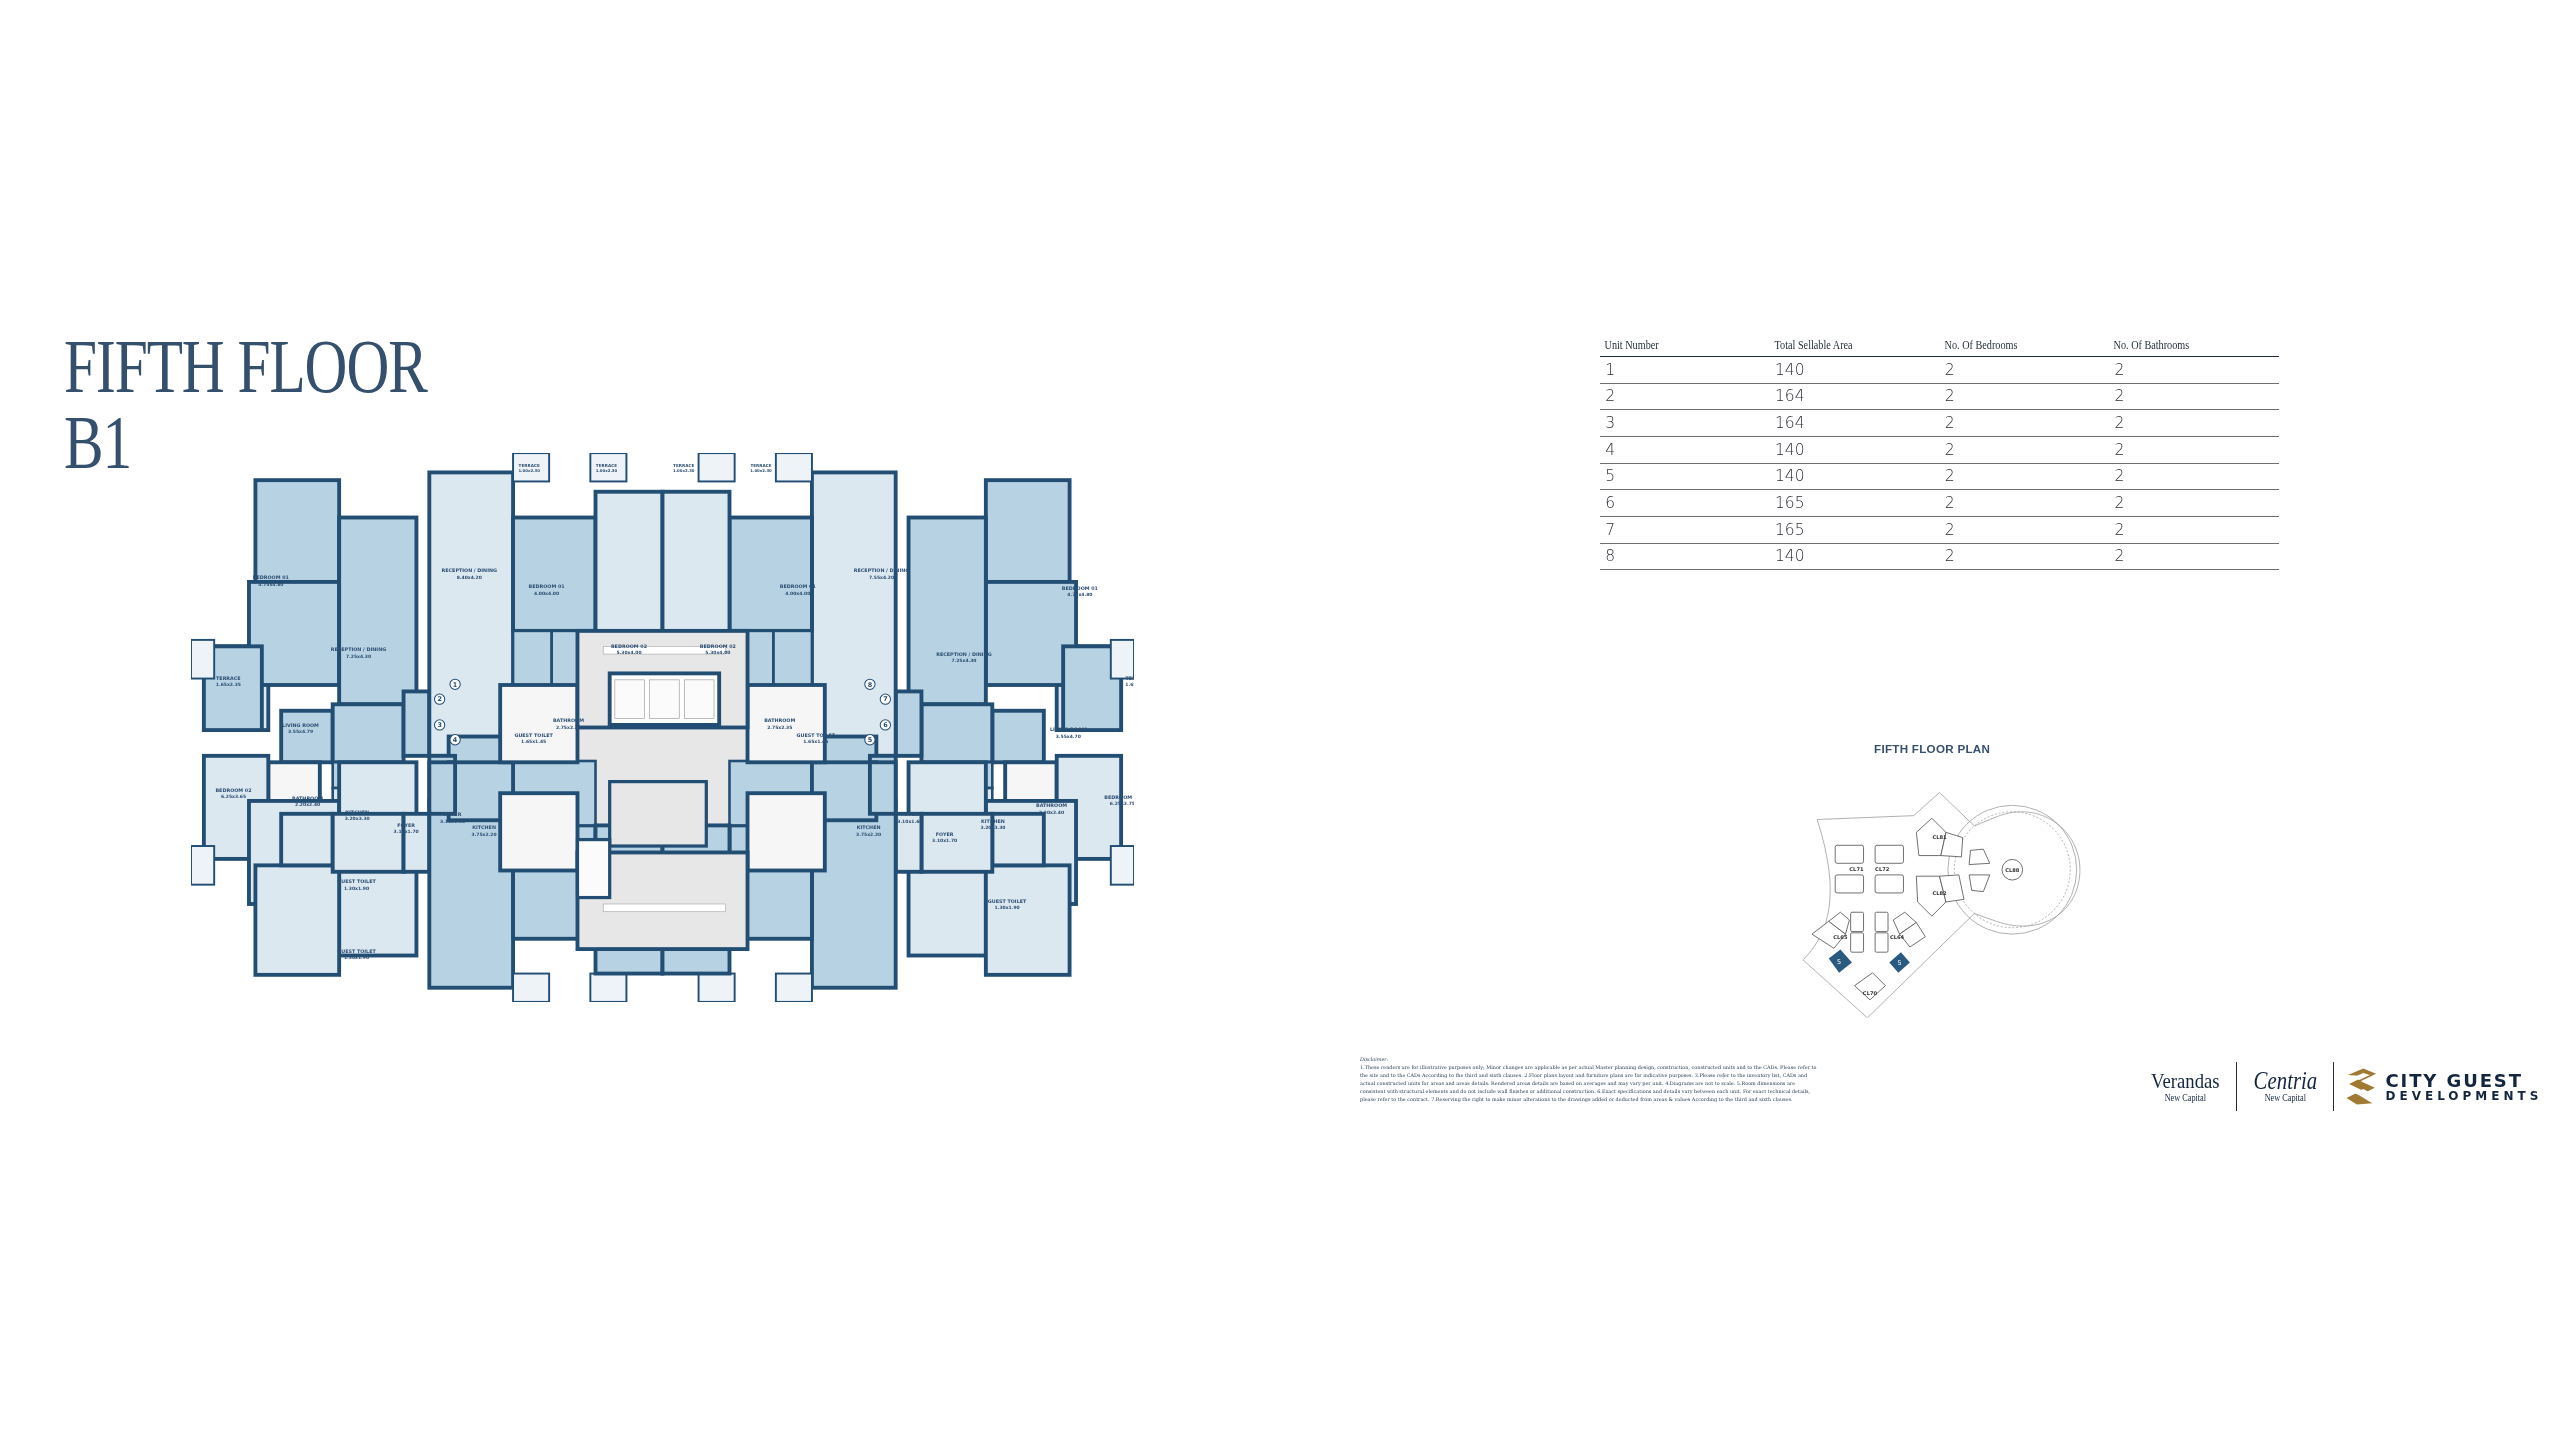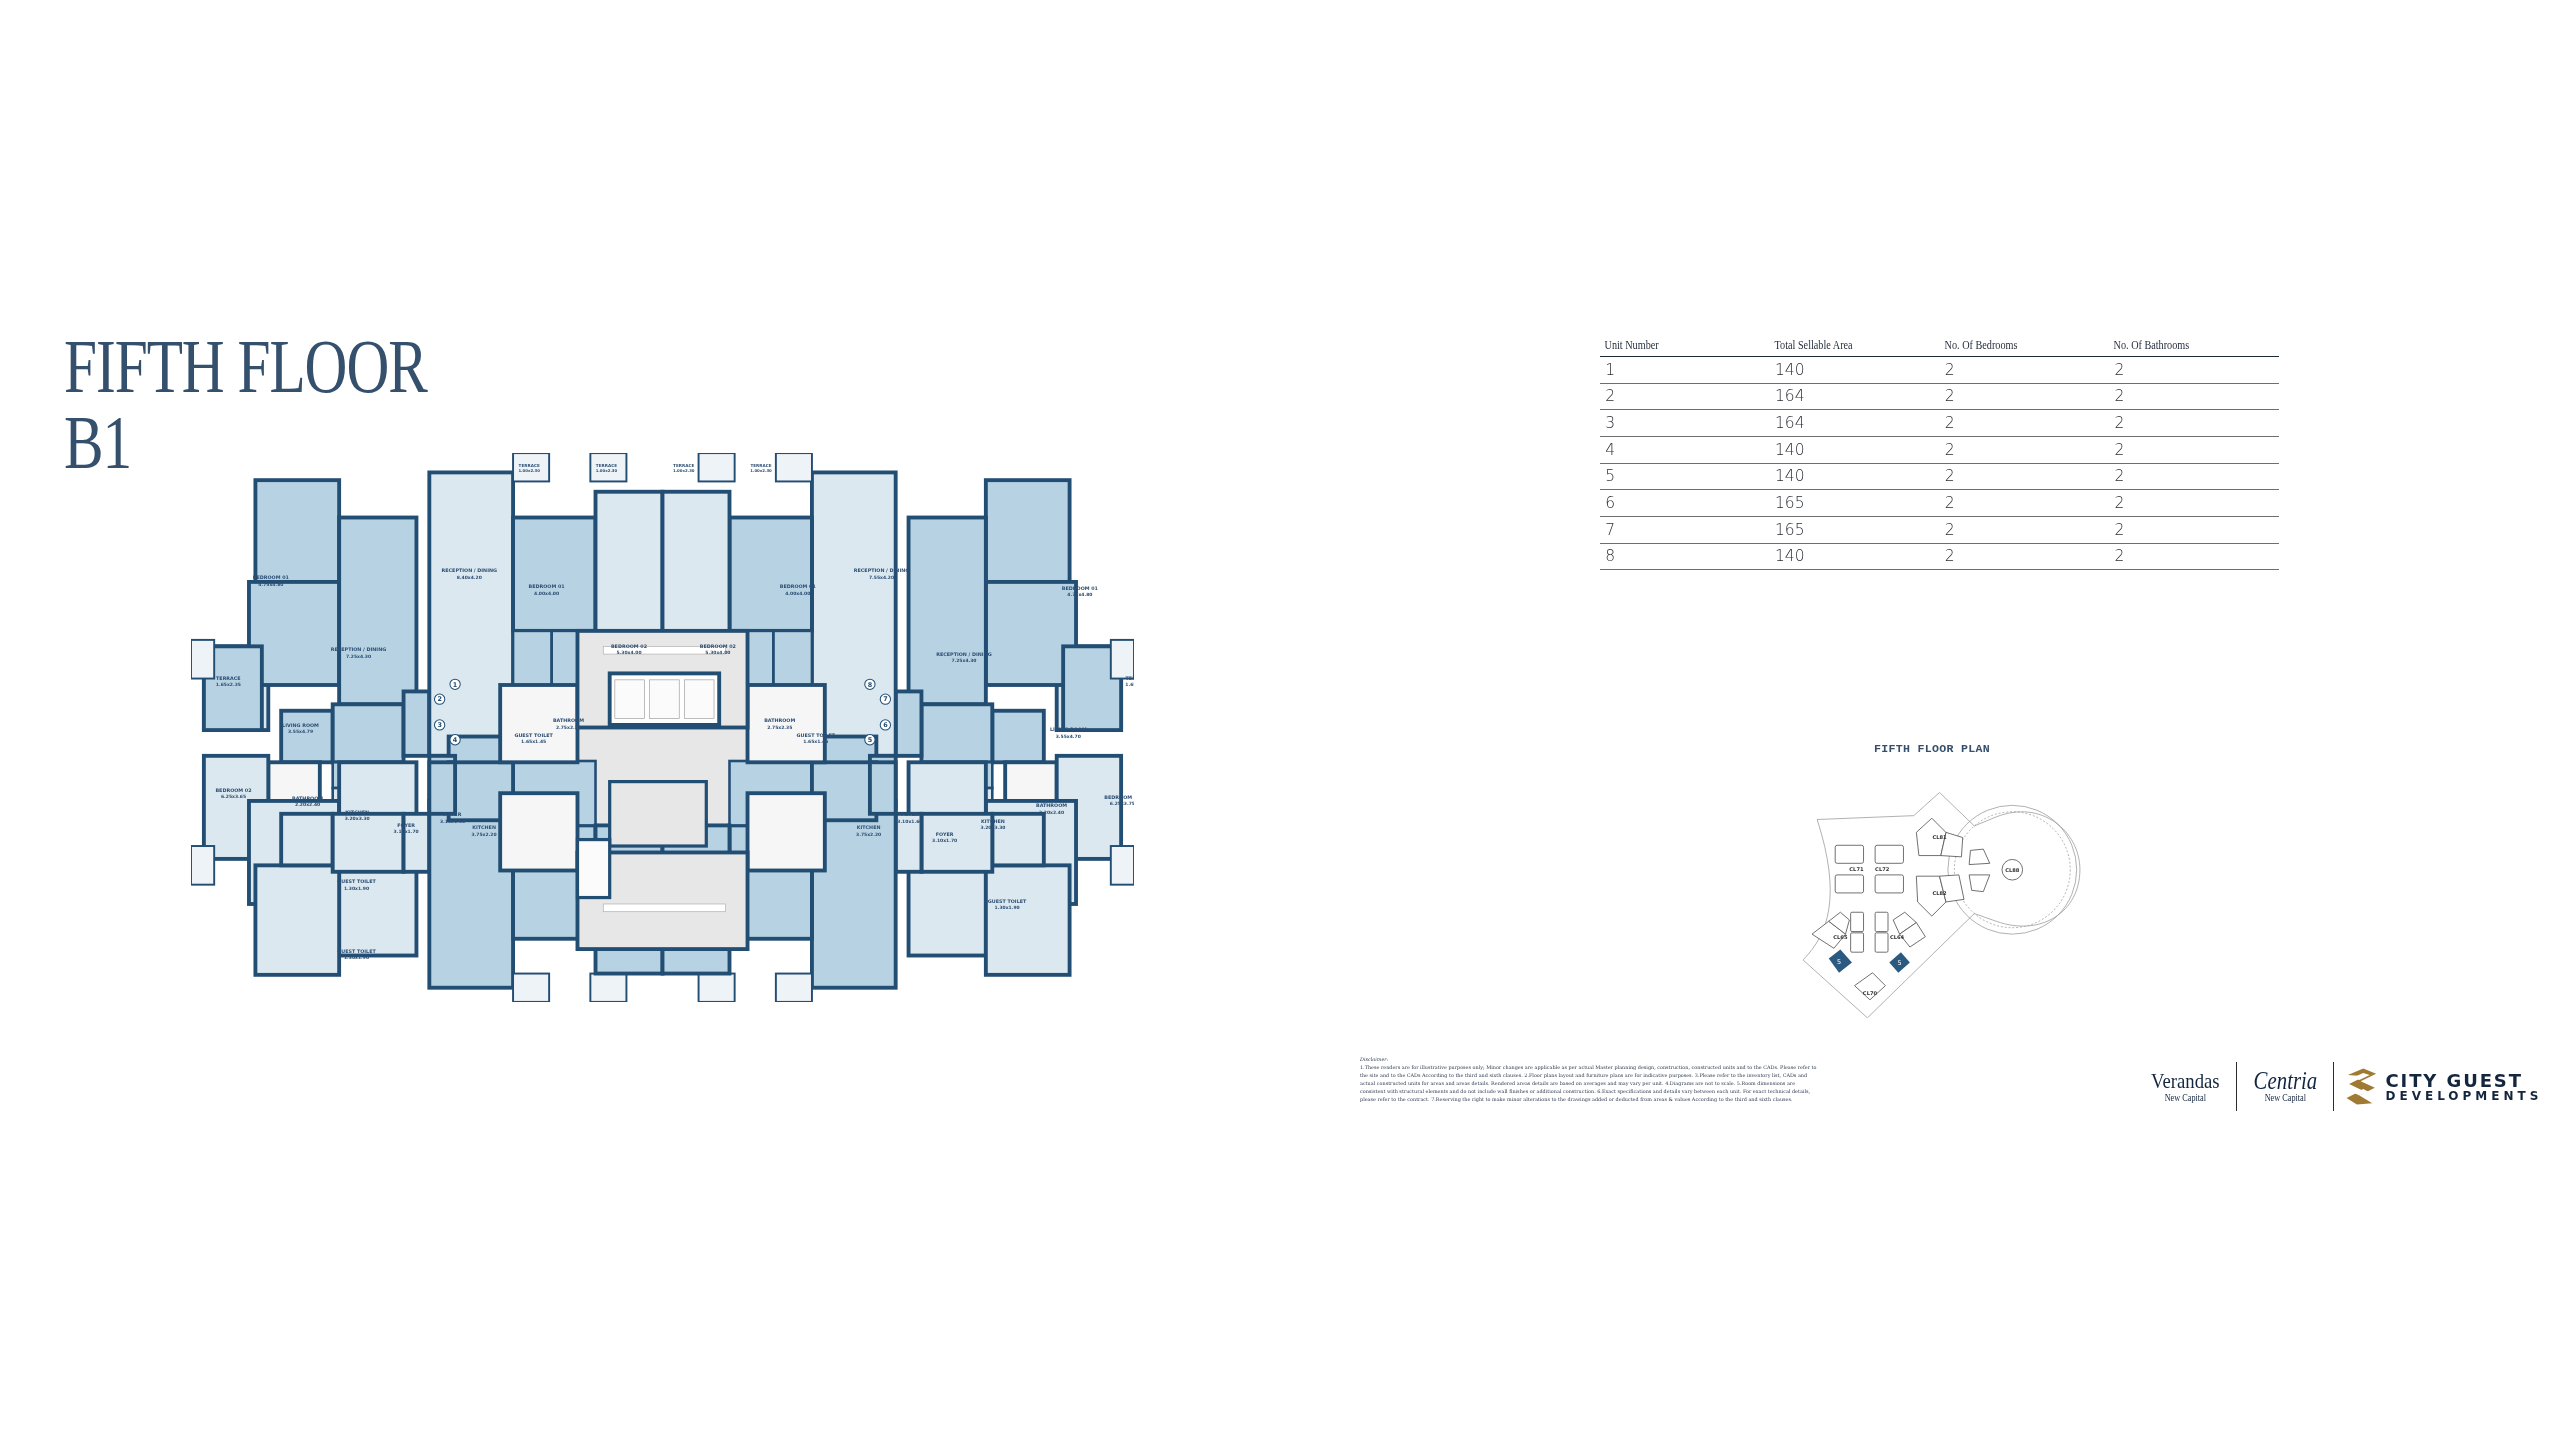--- a/index.html
+++ b/index.html
@@ -5,21 +5,21 @@
   html,body{margin:0;padding:0;background:#ffffff;}
   body{width:2576px;height:1450px;position:relative;overflow:hidden;font-family:"Liberation Sans",sans-serif;color:#2b3a4e;}
   .title{position:absolute;left:64px;top:328px;font-family:"Liberation Serif","DejaVu Serif",serif;color:#35506d;font-weight:400;font-size:76px;line-height:76px;letter-spacing:-1.3px;transform:scaleX(0.78);transform-origin:left top;}
   .title div{white-space:nowrap;}
   #plan{position:absolute;left:191px;top:453px;width:943px;height:549px;}
   .units-table{position:absolute;left:1600px;top:339px;width:679px;border-collapse:collapse;}
   .units-table th{font-family:"Liberation Serif",serif;font-weight:400;font-size:11.6px;text-align:left;color:#1f2a38;padding:0 0 3.9px 5.2px;transform:scaleX(0.88);transform-origin:left;}
   .units-table thead tr{border-bottom:1.9px solid #1f2a38;}
   .units-table td{font-family:"DejaVu Sans",sans-serif;font-weight:200;font-size:15.5px;color:#2b2f36;padding:3.2px 0 3.2px 5.2px;height:19.3px;border-bottom:1.3px solid #6e6e6e;}
   .units-table td,.units-table th{width:25%;}
-  .key-title{position:absolute;left:1874px;top:742px;font-family:Liberation Mono, monospace;font-weight:700;font-size:11.6px;color:#35506d;letter-spacing:0.3px;}
+  .key-title{position:absolute;left:1874px;top:742px;font-family:Liberation Sans, sans-serif;font-weight:700;font-size:11.6px;color:#35506d;letter-spacing:0.3px;}
   #keyplan{position:absolute;left:1803px;top:773px;width:322px;height:245px;}
   .disclaimer{position:absolute;left:1360px;top:1056px;width:460px;font-family:"DejaVu Serif",serif;font-size:4.9px;line-height:7.9px;color:#2b3a4e;}
   .disclaimer .dh{font-style:italic;}
   .logos{position:absolute;left:2145px;top:1060px;height:52px;display:flex;align-items:center;}
   .lg{display:flex;flex-direction:column;align-items:center;font-family:"Liberation Serif",serif;color:#14263f;}
   .lg .big{font-size:22px;line-height:23px;transform:scaleX(0.85);}
   .lg .big.it{font-style:italic;font-size:24.5px;}
   .lg .small{font-size:9.7px;line-height:11.6px;transform:scaleX(0.85);}
   .vbar{width:1.3px;height:49px;background:#2c2c2c;margin:0 10.3px;}
   .ce{display:flex;align-items:center;gap:5.2px;}

